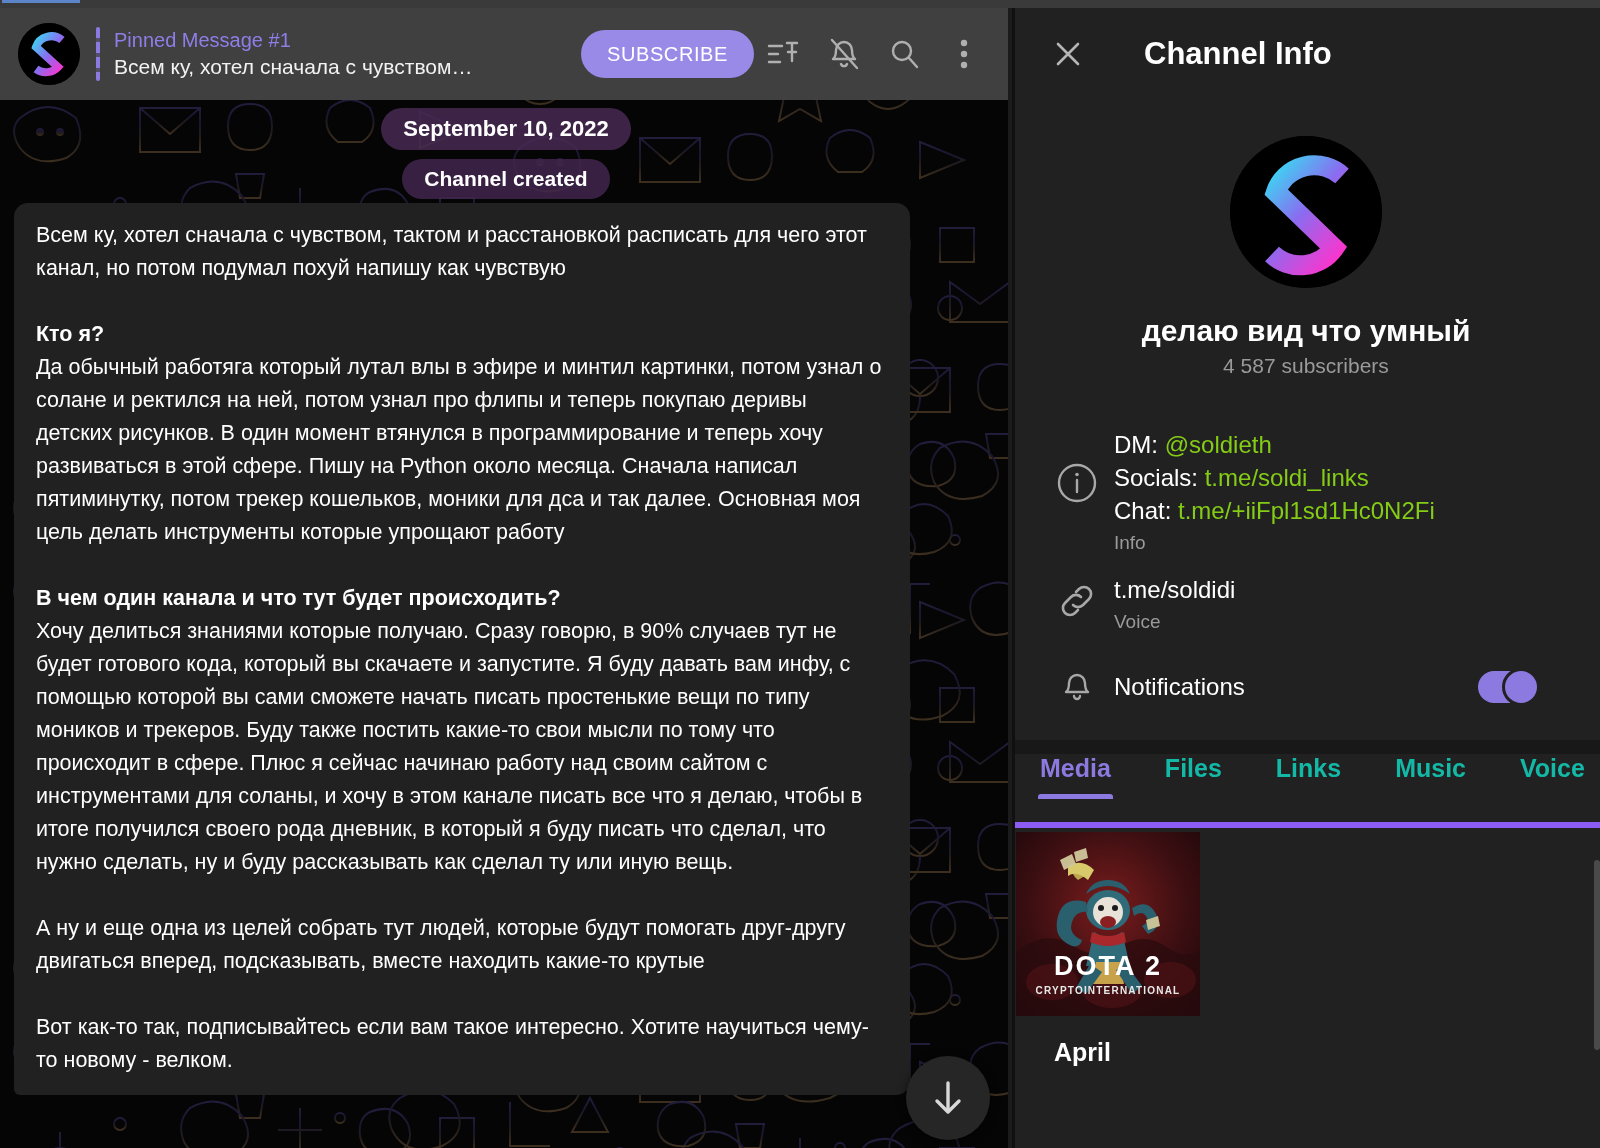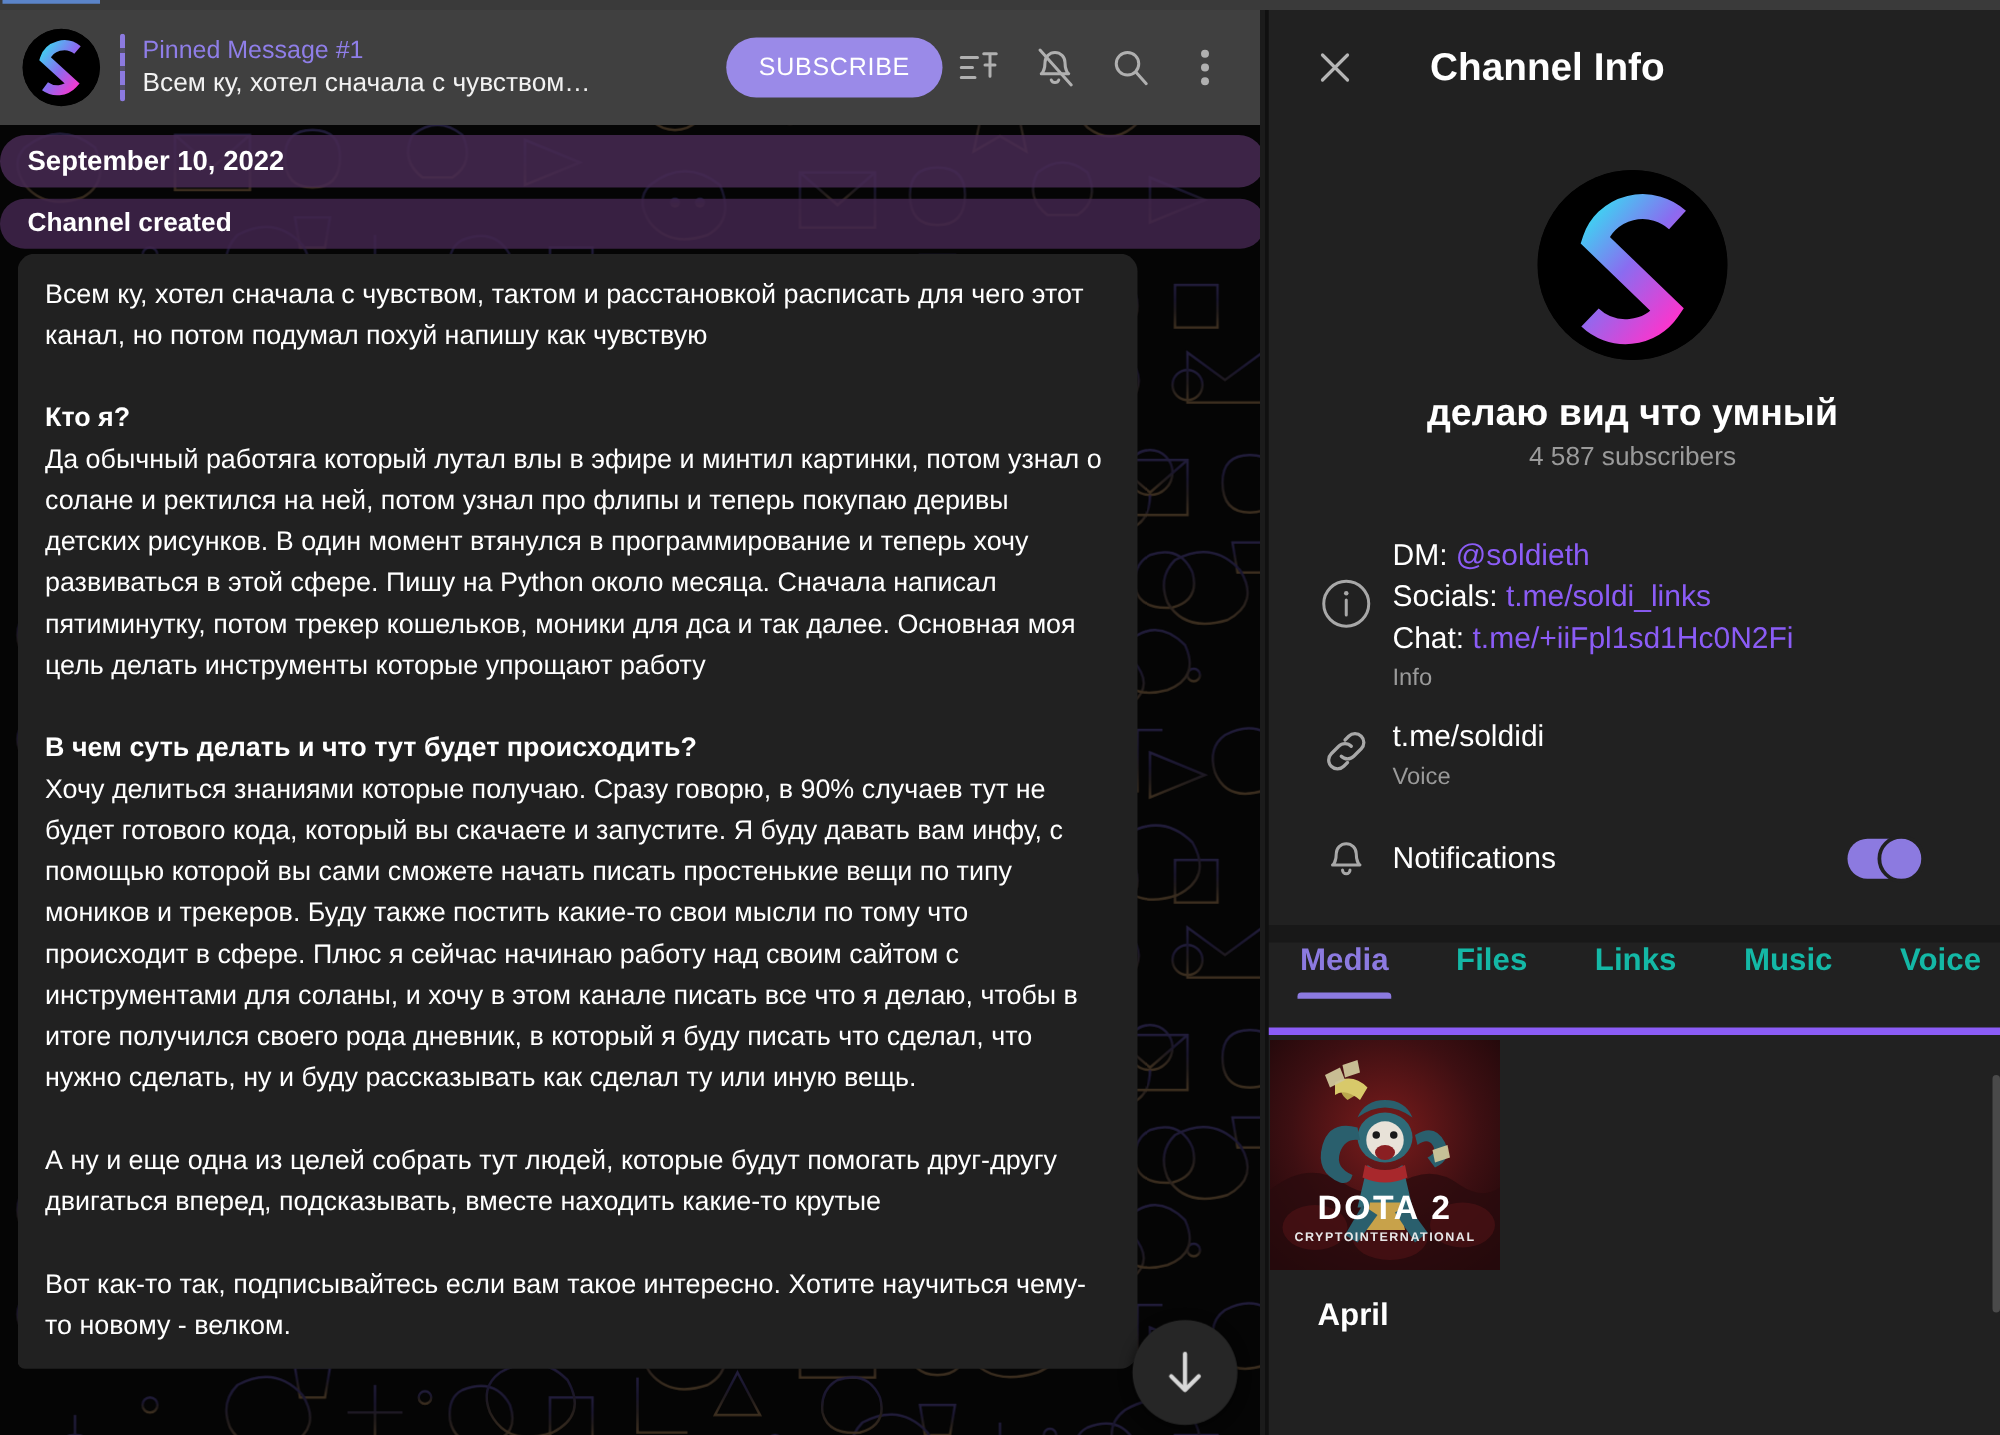--- a/index.html
+++ b/index.html
@@ -69,21 +69,21 @@
     position: absolute; top: 8px; left: 0; width: 1012px; height: 1140px;
     background:
       linear-gradient(to bottom, #0d0a16 0%, #0b0912 30%, #080608 60%, #0a0806 100%);
     z-index: 1;
   }
   .doodles { position: absolute; inset: 0; opacity: 1; }
 
   
   .pills {
     position: absolute; top: 100px; left: 0; width: 1012px;
-    z-index: 12; display: flex; flex-direction: column; gap: 9px;
+    z-index: 12; display: flex; flex-direction: column; align-items: center; gap: 9px;
     padding-top: 8px;
   }
   .pill {
     background: rgba(72, 42, 84, 0.85);
     color: #fff; font-size: 22px; font-weight: 700;
     padding: 8px 22px; border-radius: 22px; white-space: nowrap;
   }
   .pill.svc { font-weight: 600; font-size: 21px; background: rgba(66,38,78,0.85); }
 
   
@@ -151,21 +151,21 @@
   .row {
     display: flex; align-items: flex-start; padding: 8px 28px 8px 28px; min-height: 60px;
   }
   .row-ico {
     width: 74px; flex: 0 0 auto; display: flex; align-items: center; justify-content: center;
     padding-top: 8px;
   }
   .row.info-row .row-ico { align-items: center; padding-top: 34px; }
   .row-body { flex: 1 1 auto; min-width: 0; }
   .row-main { color: #ffffff; font-size: 24px; line-height: 33px; }
-  .row-main .lnk { color: #8b5cf6; }
+  .row-main .lnk { color: #84cc16; }
   .row-cap { color: #9a9a9a; font-size: 19px; line-height: 28px; margin-top: 2px; }
 
   .row.notif { align-items: center; min-height: 86px; }
   .row.notif .row-ico { padding-top: 0; }
   .notif-label { color: #ffffff; font-size: 24px; flex: 1 1 auto; }
   .toggle {
     width: 60px; height: 32px; border-radius: 16px; background: #8c7ae0;
     position: relative; cursor: pointer; flex: 0 0 auto; margin-right: 34px;
   }
   .toggle .knob {
@@ -351,21 +351,21 @@
     <div class="pills">
       <div class="pill">September 10, 2022</div>
       <div class="pill svc">Channel created</div>
     </div>
 
     <div class="msg-wrap">
       <div class="bubble" id="bubble">
           <p>Всем ку, хотел сначала с чувством, тактом и расстановкой расписать для чего этот канал, но потом подумал похуй напишу как чувствую</p>
           <p class="gap"><b>Кто я?</b></p>
           <p>Да обычный работяга который лутал влы в эфире и минтил картинки, потом узнал о солане и ректился на ней, потом узнал про флипы и теперь покупаю деривы детских рисунков. В один момент втянулся в программирование и теперь хочу развиваться в этой сфере. Пишу на Python около месяца. Сначала написал пятиминутку, потом трекер кошельков, моники для дса и так далее. Основная моя цель делать инструменты которые упрощают работу</p>
-          <p class="gap"><b>В чем суть делать и что тут будет происходить?</b></p>
+          <p class="gap"><b>В чем один канала и что тут будет происходить?</b></p>
           <p>Хочу делиться знаниями которые получаю. Сразу говорю, в 90% случаев тут не будет готового кода, который вы скачаете и запустите. Я буду давать вам инфу, с помощью которой вы сами сможете начать писать простенькие вещи по типу моников и трекеров. Буду также постить какие-то свои мысли по тому что происходит в сфере. Плюс я сейчас начинаю работу над своим сайтом с инструментами для соланы, и хочу в этом канале писать все что я делаю, чтобы в итоге получился своего рода дневник, в который я буду писать что сделал, что нужно сделать, ну и буду рассказывать как сделал ту или иную вещь.</p>
           <p class="gap">А ну и еще одна из целей собрать тут людей, которые будут помогать друг-другу двигаться вперед, подсказывать, вместе находить какие-то крутые</p>
           <p class="gap">Вот как-то так, подписывайтесь если вам такое интересно. Хотите научиться чему-то новому - велком.</p>
         </div>
     </div>
 
     <div class="scroll-down">
       <svg width="38" height="40" viewBox="0 0 38 40" fill="none" stroke="#d8d8d8" stroke-width="3.4" stroke-linecap="round" stroke-linejoin="round">
         <path d="M19 5v28"></path>
           <path d="M8 23l11 11 11-11"></path>

